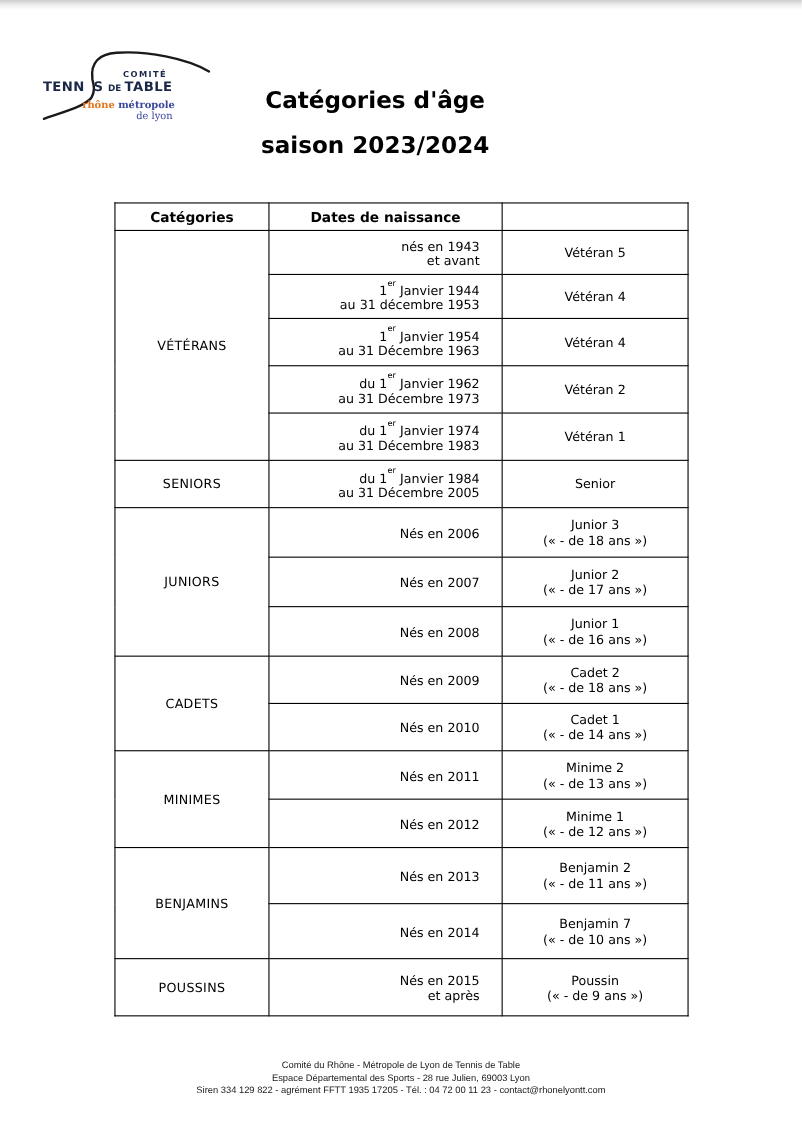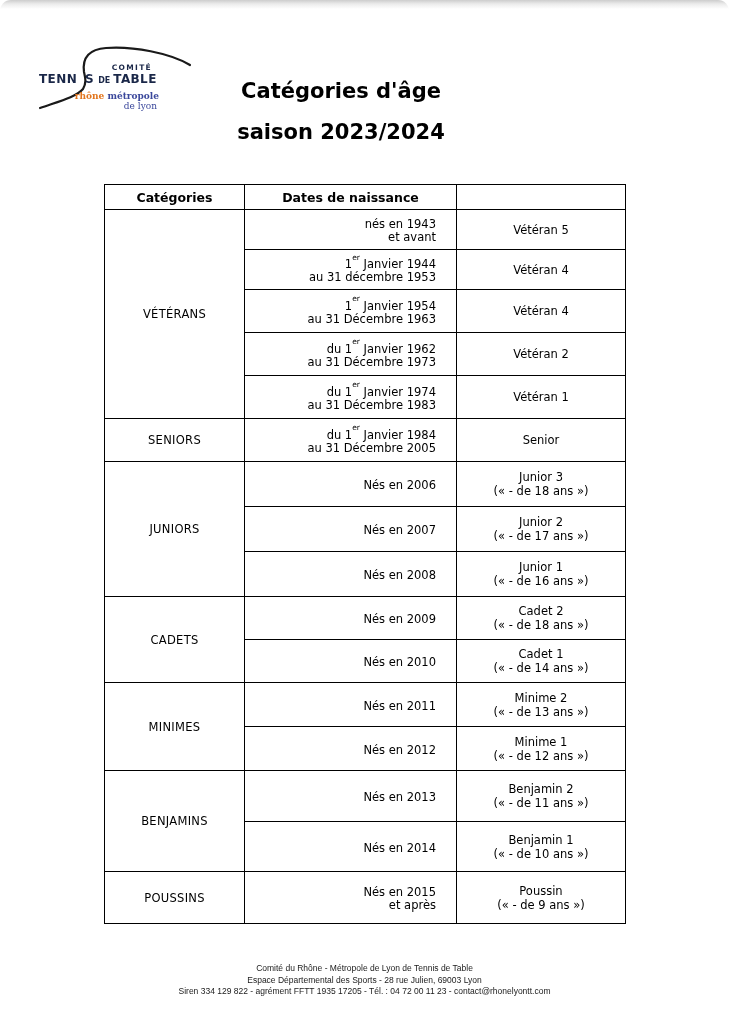--- a/index.html
+++ b/index.html
@@ -1,17 +1,17 @@
 <!DOCTYPE html>
 <html><head>
 <meta charset="utf-8">
 <style>
   html,body{margin:0;padding:0;background:#fff;}
   .page{position:relative;width:729px;height:1024px;background:#ffffff;overflow:hidden;
-        font-family:"DejaVu Sans",sans-serif;color:#000;border-radius:11px;}
+        font-family:"DejaVu Sans",sans-serif;color:#000;}
   .top-shade{position:absolute;top:0;left:0;width:729px;height:9px;
         background:linear-gradient(to bottom,#cdcdcd 0%,#ececec 45%,#ffffff 100%);}
 
   
   .logo{position:absolute;left:38px;top:44px;width:162px;height:70px;}
   .logo svg{position:absolute;left:0;top:0;}
   .logo-comite{position:absolute;top:19px;left:0;width:114px;text-align:right;
         font-size:7.5px;font-weight:bold;letter-spacing:1.3px;color:#1a2748;}
   .logo-main{position:absolute;top:28px;left:1px;display:flex;align-items:baseline;
         color:#1a2748;white-space:nowrap;}
@@ -233,21 +233,21 @@
           <div>Benjamin 2</div>
           <div>(« - de 11 ans »)</div>
         </td>
       </tr>
       <tr style="height:50px">
         <td class="date">
           <div><span>Nés en 2014</span><sup></sup><span></span></div>
           <div></div>
         </td>
         <td class="lab">
-          <div>Benjamin 1</div>
+          <div>Benjamin 7</div>
           <div>(« - de 10 ans »)</div>
         </td>
       </tr>
       <tr style="height:52px">
         <td class="cat">POUSSINS</td>
         <td class="date">
           <div><span>Nés en 2015</span><sup></sup><span></span></div>
           <div>et après</div>
         </td>
         <td class="lab">

